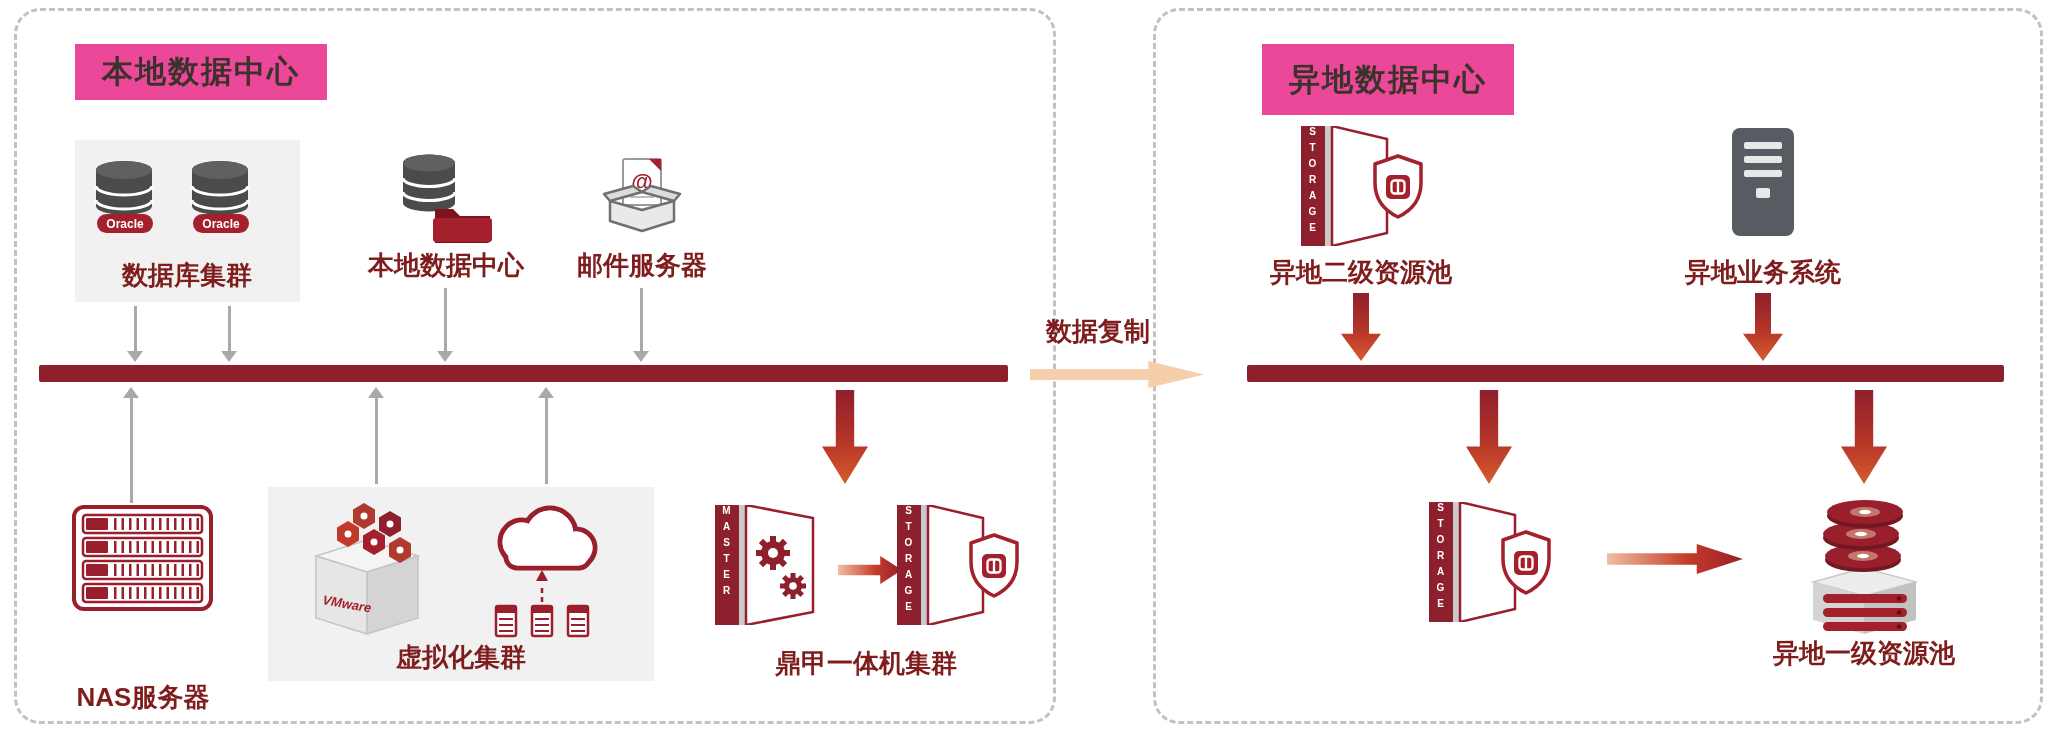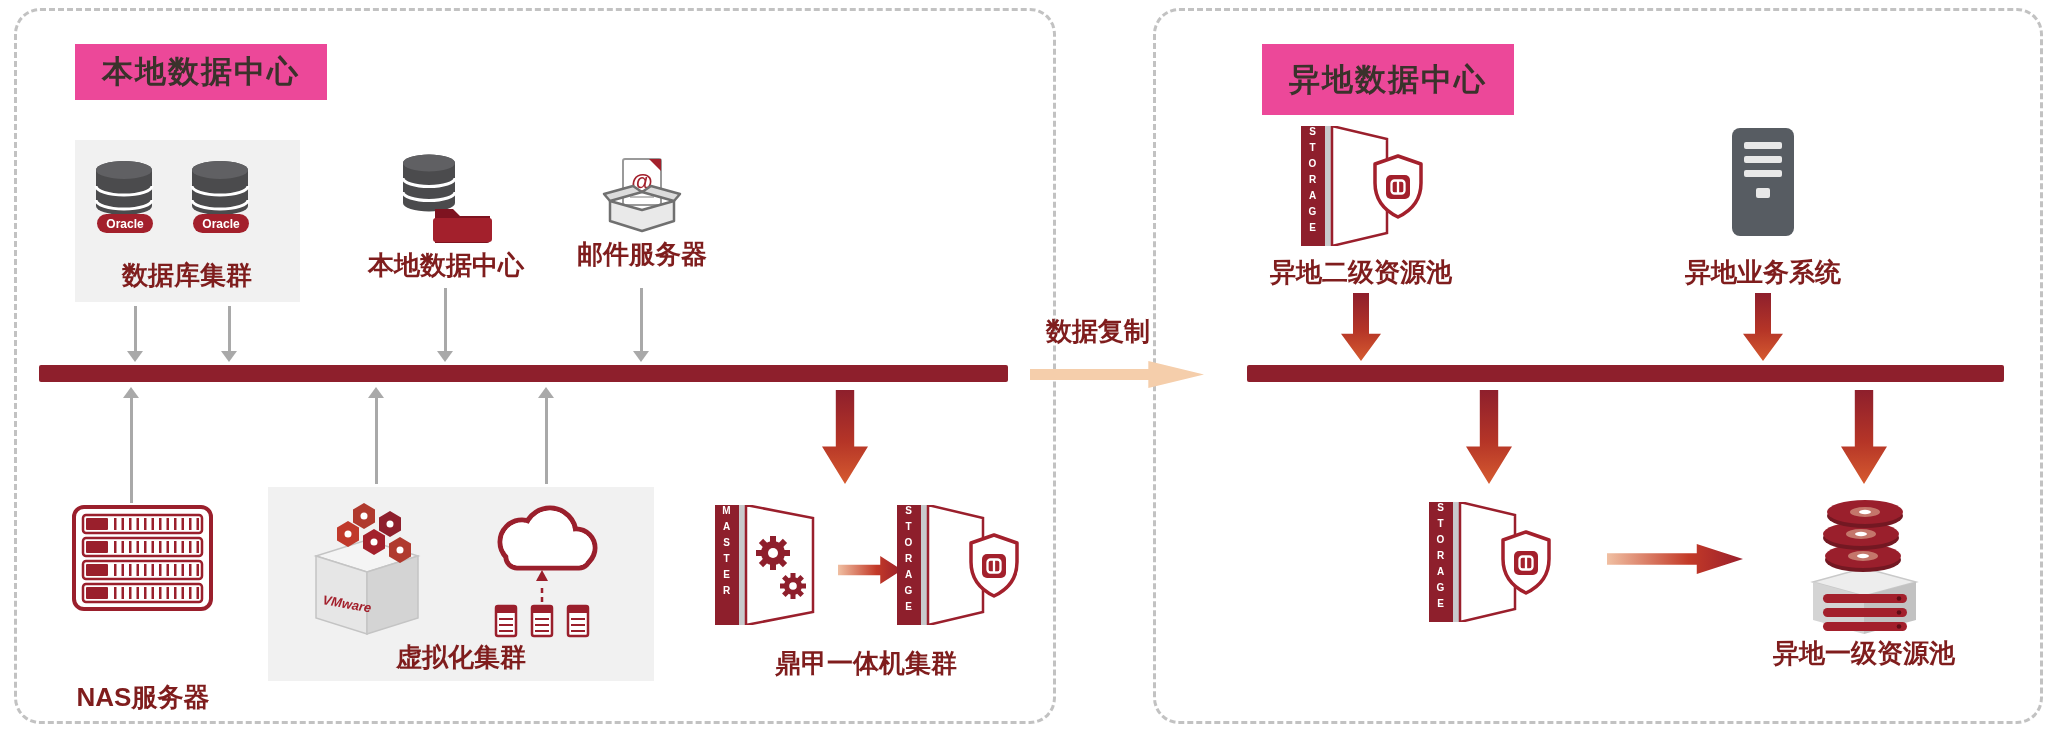--- a/index.html
+++ b/index.html
@@ -84,21 +84,21 @@
 
   <svg class="icon-svg" style="left:602px;top:155px;" width="80" height="82" viewBox="0 0 80 82">
     <rect x="21" y="4" width="38" height="46" rx="2" fill="#FFF" stroke="#9A9A9A" stroke-width="2"></rect>
     <path d="M47 4 h12 v12 z" fill="#A3202C"></path>
     <line x1="28" y1="42" x2="52" y2="42" stroke="#BDBDBD" stroke-width="2"></line>
     <text x="40" y="34" font-size="22" font-weight="bold" fill="#A3202C" text-anchor="middle">@</text>
     <path d="M8 46 l32 9 32 -9 v20 l-32 10 -32 -10 z" fill="#E9E9E9" stroke="#707070" stroke-width="2.5" stroke-linejoin="round"></path>
     <path d="M8 46 l-6 -7 29 -8 9 6 z" fill="#DCDCDC" stroke="#707070" stroke-width="2.5" stroke-linejoin="round"></path>
     <path d="M72 46 l6 -7 -29 -8 -9 6 z" fill="#DCDCDC" stroke="#707070" stroke-width="2.5" stroke-linejoin="round"></path>
   </svg>
-  <div class="label" style="left:642px;top:239px;">邮件服务器</div>
+  <div class="label" style="left:642px;top:250px;">邮件服务器</div>
 
   <div class="garrow down" style="left:135px;top:306px;height:56px;">
       <i class="shaft"></i>
       <i class="head"></i>
     </div>
   <div class="garrow down" style="left:229px;top:306px;height:56px;">
       <i class="shaft"></i>
       <i class="head"></i>
     </div>
   <div class="garrow down" style="left:445px;top:288px;height:74px;">

